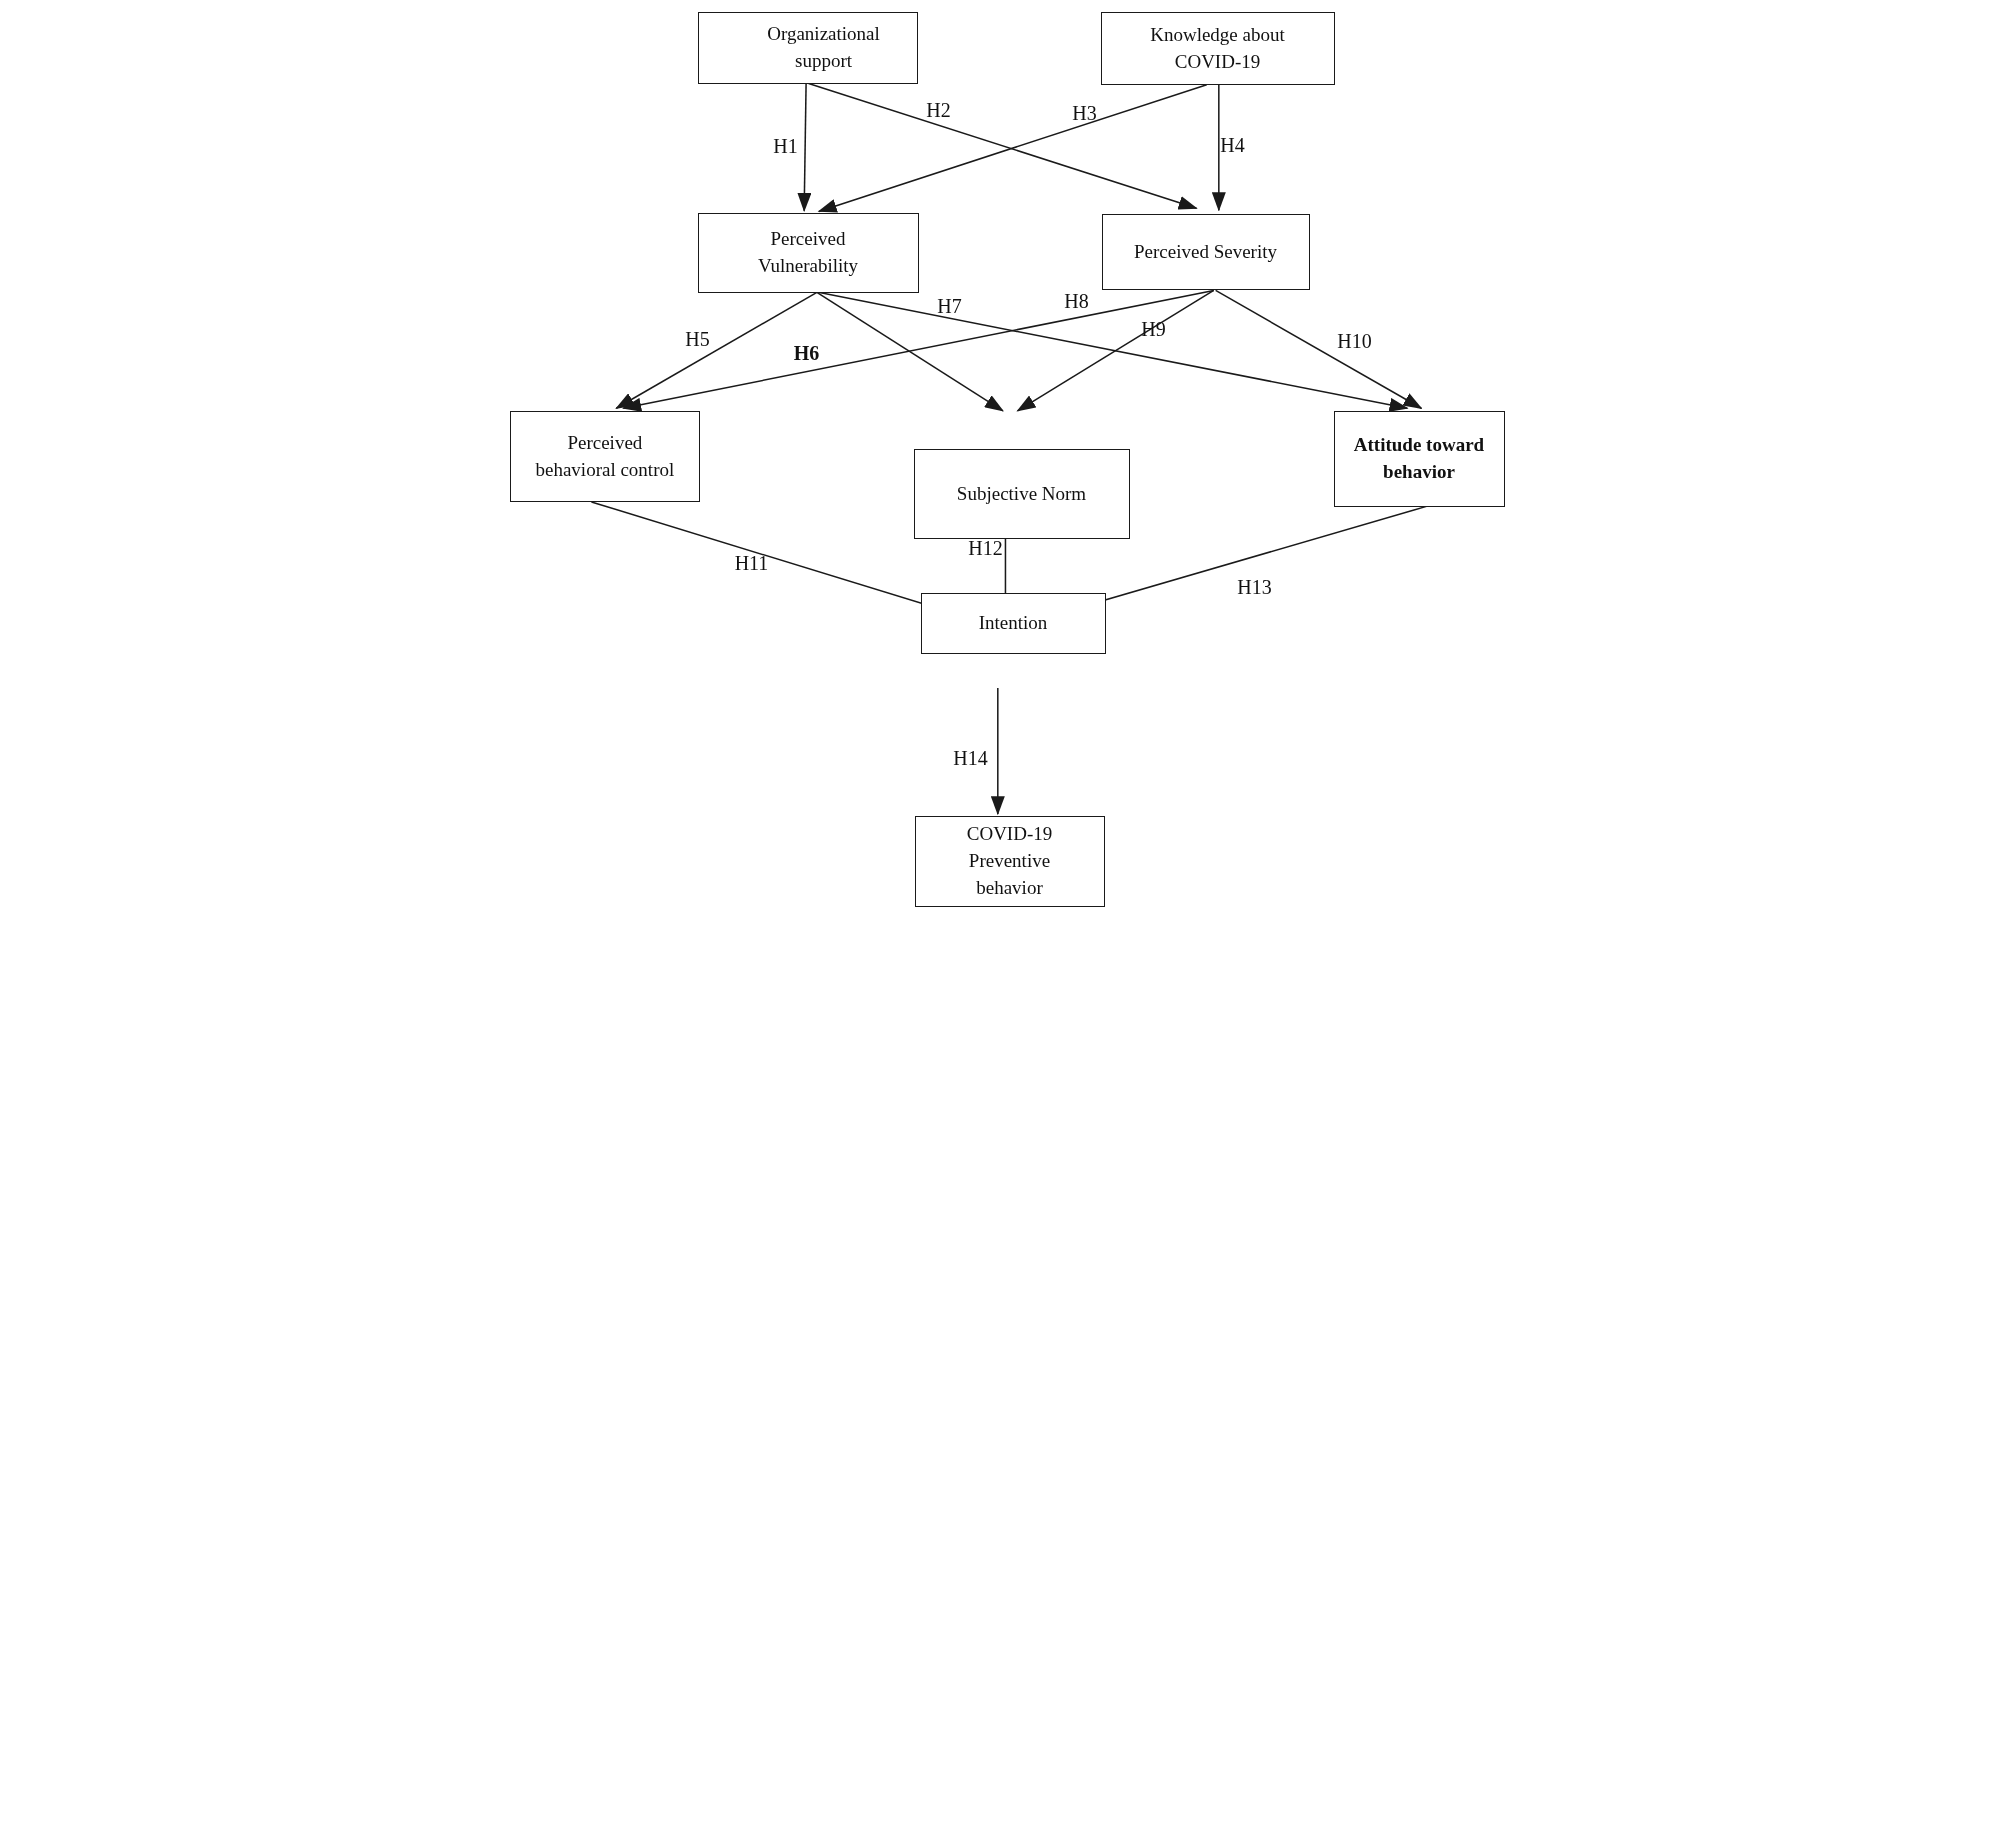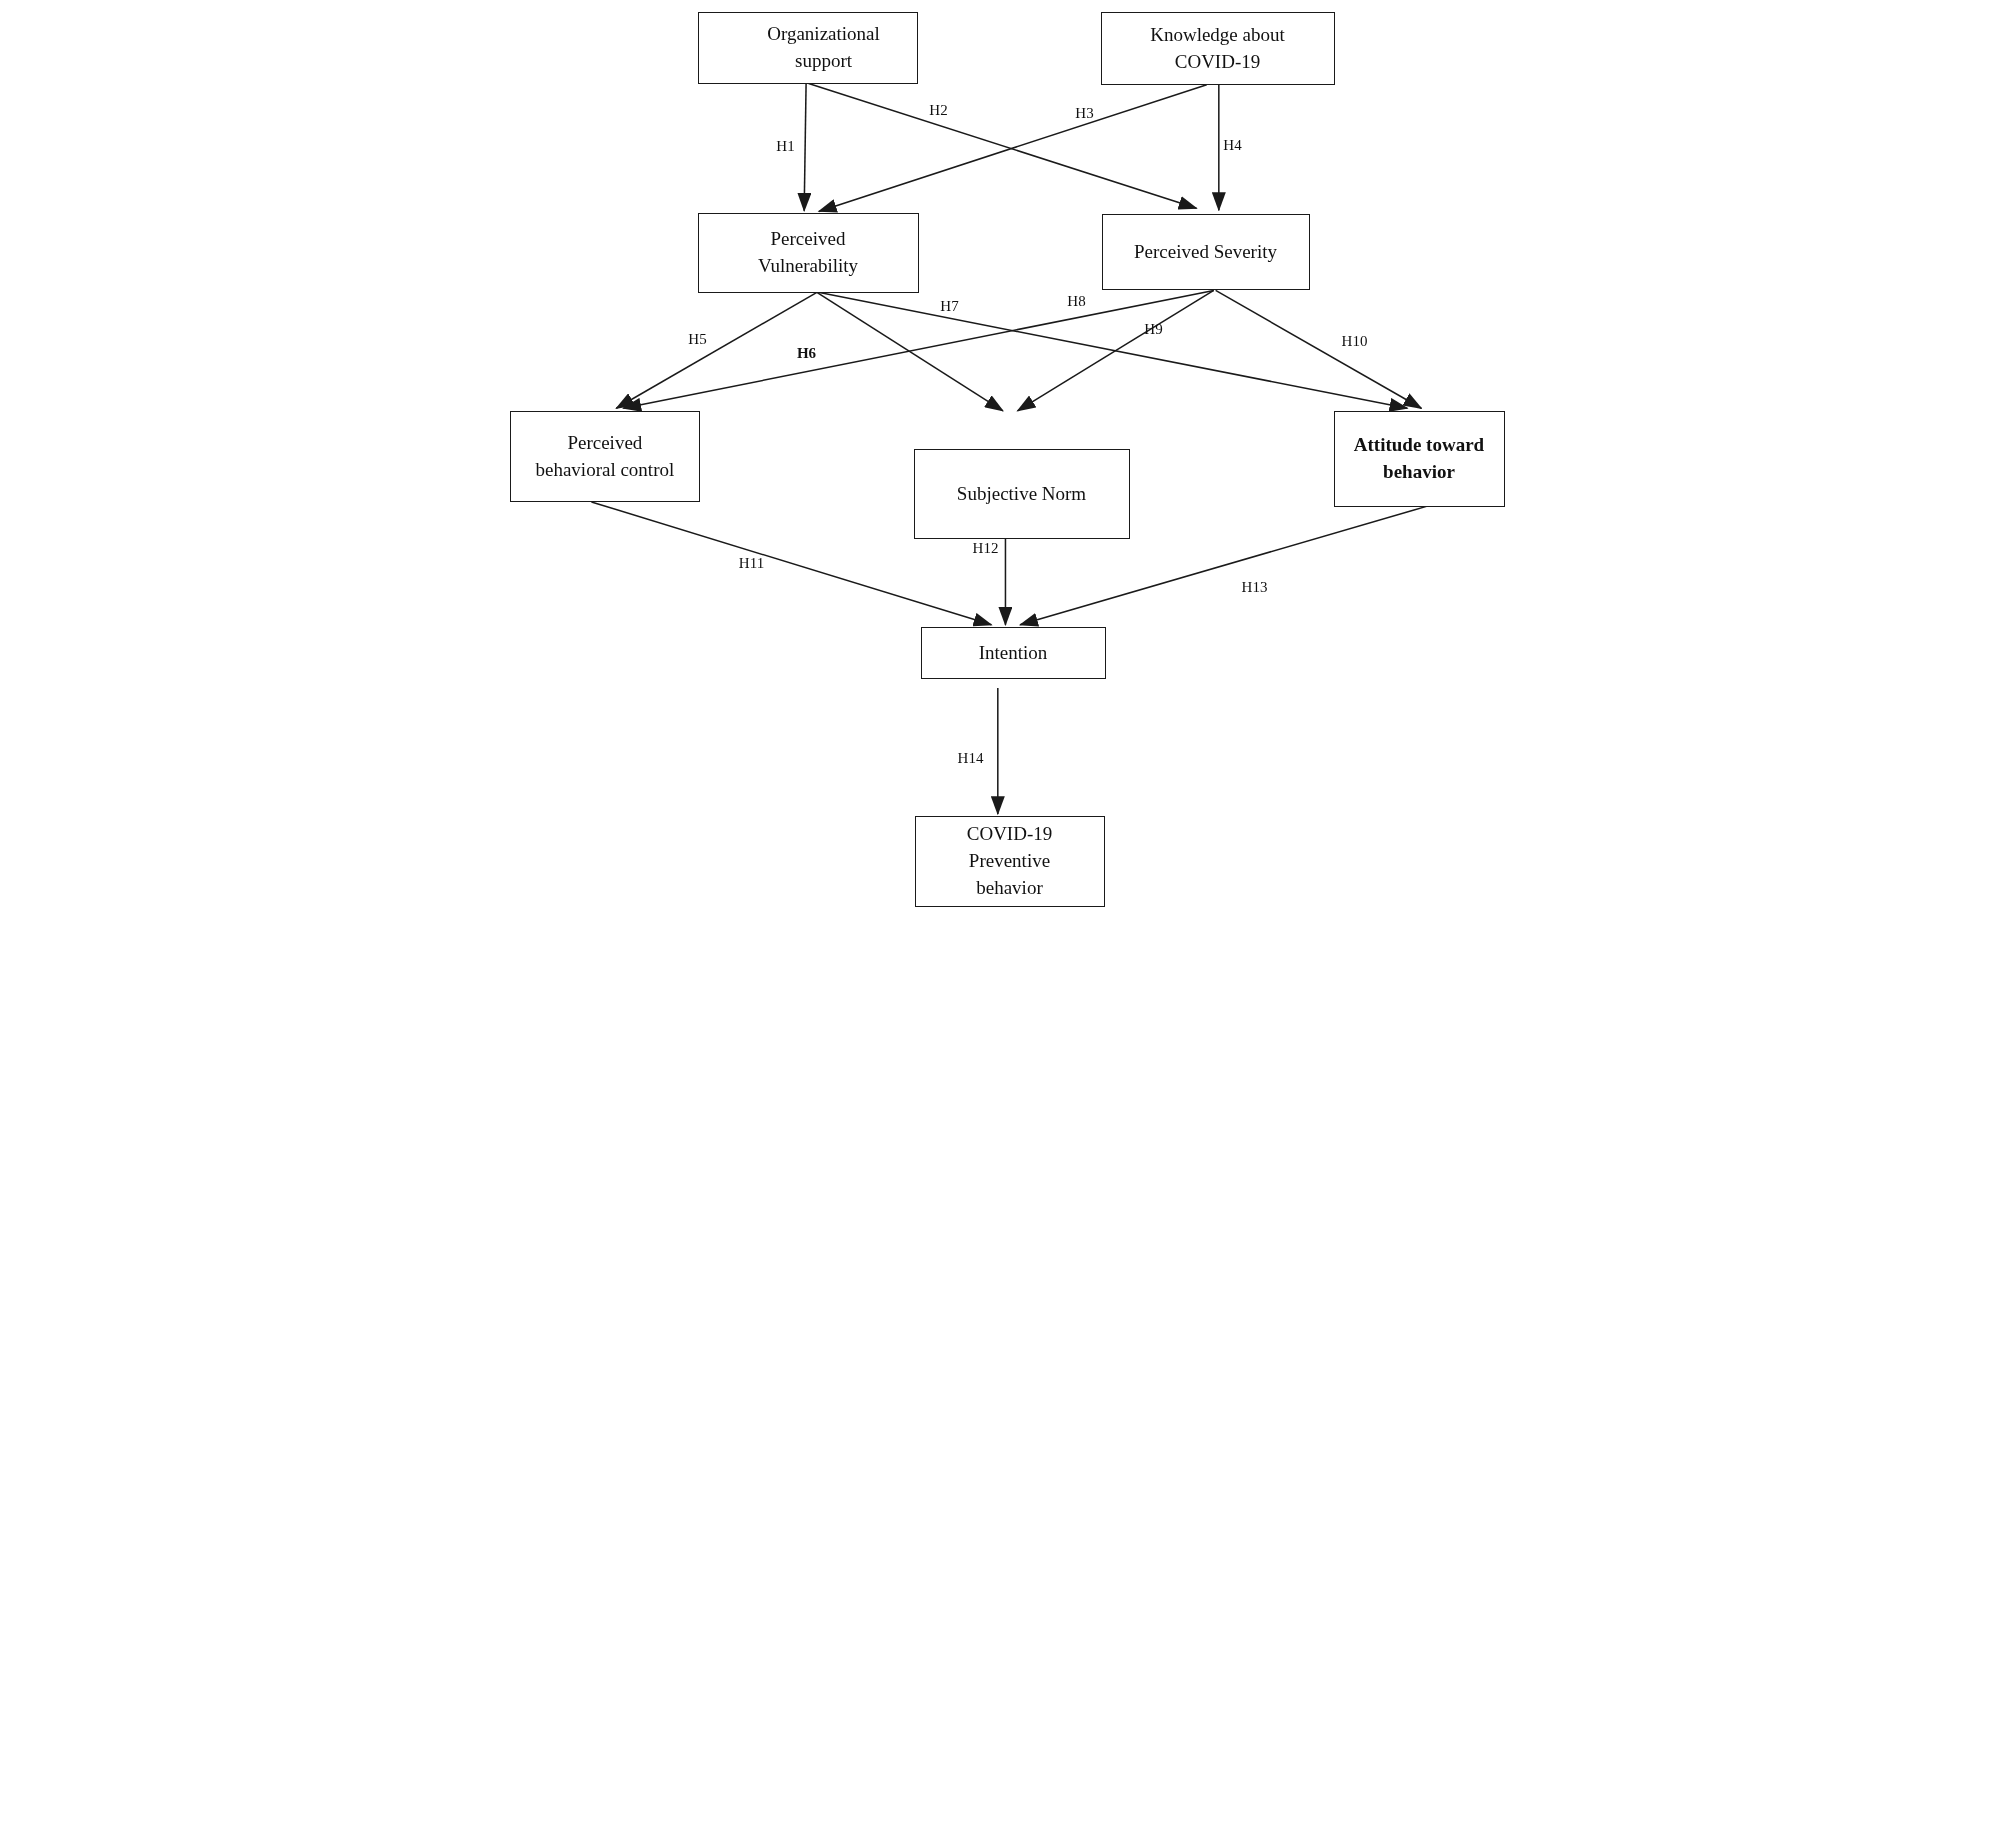--- a/index.html
+++ b/index.html
@@ -27,21 +27,21 @@
     justify-content: center;
     text-align: center;
     font-size: 19px;
     line-height: 1.42;
     white-space: pre-line;
     z-index: 2;
   }
   .hlabel {
     position: absolute;
     transform: translate(-50%, -50%);
-    font-size: 15px;
+    font-size: 20px;
     line-height: 1;
     white-space: nowrap;
     background: transparent;
     z-index: 3;
   }
   #edges-svg {
     position: absolute;
     left: 0;
     top: 0;
     width: 1008px;
@@ -92,21 +92,21 @@
   <div class="node" style="left:598px; top:214px; width:208px; height:76px;">Perceived Severity</div>
 
   <div class="node" style="left:6.4px; top:411px; width:190px; height:91px;">Perceived
 behavioral control</div>
 
   <div class="node" style="left:410px; top:413px; width:216px; height:90px;margin-top:36px;">Subjective Norm</div>
 
   <div class="node" style="left:830px; top:411px; width:171px; height:96px;font-weight:bold;">Attitude toward
 behavior</div>
 
-  <div class="node" style="left:417px; top:627px; width:185px; height:52px;">Intention</div>
+  <div class="node" style="left:417px; top:593px; width:185px; height:61px;">Intention</div>
 
   <div class="node" style="left:411px; top:816px; width:190px; height:91px;">COVID-19
 Preventive
 behavior</div>
 
   <div class="hlabel" style="left:282px;  top:146px;">H1</div>
   <div class="hlabel" style="left:435px;  top:110px;">H2</div>
   <div class="hlabel" style="left:581px;  top:113px;">H3</div>
   <div class="hlabel" style="left:729px; top:145px;">H4</div>
   <div class="hlabel" style="left:194px;  top:339px;">H5</div>

